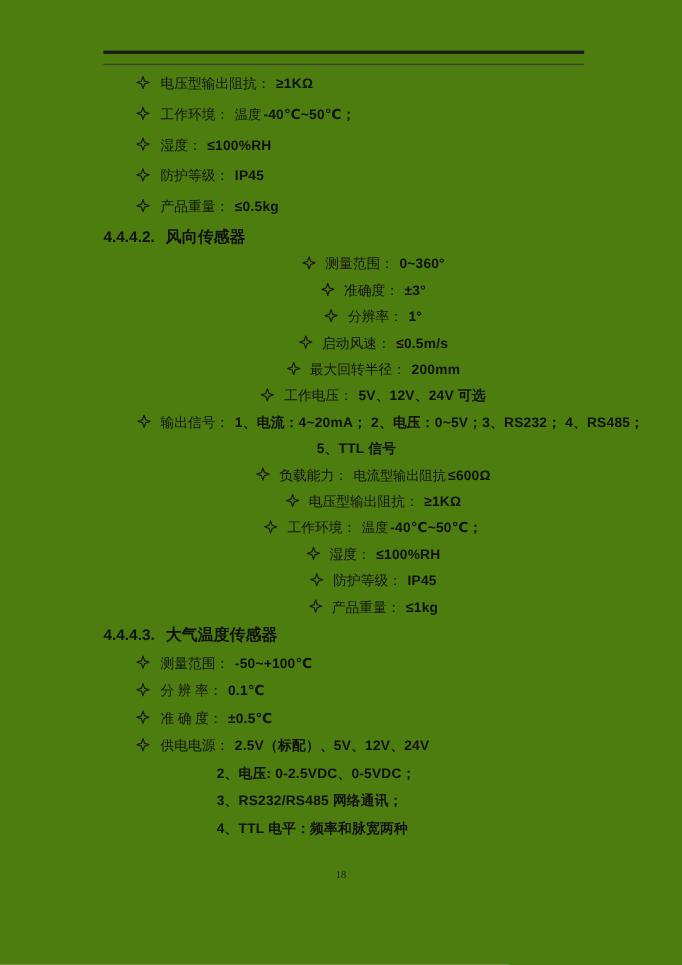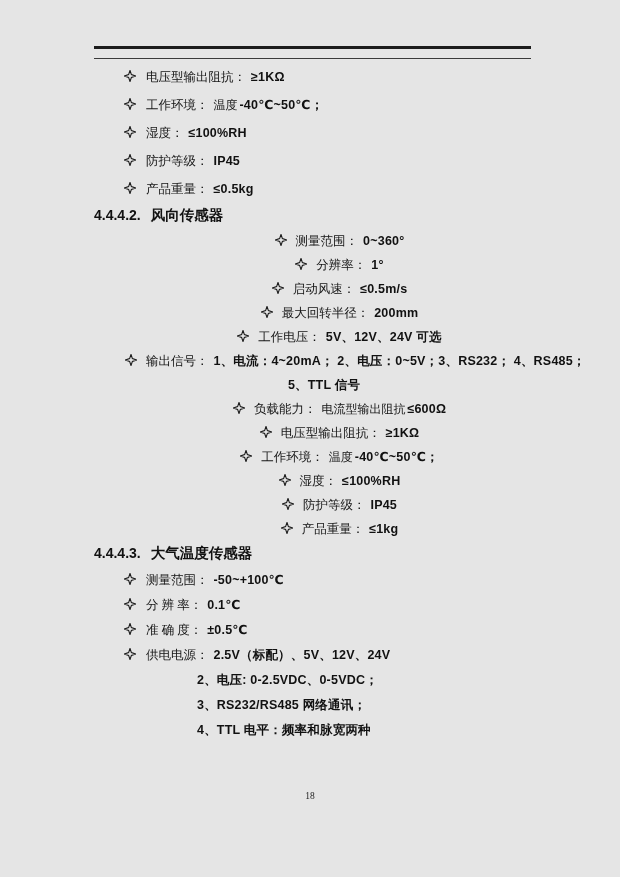--- a/index.html
+++ b/index.html
@@ -1,20 +1,20 @@
 <!DOCTYPE html>
 <html><head>
 <meta charset="utf-8">
 <style>
   html,body{margin:0;padding:0;}
   body{background:#ffffff;}
   .page{
     position:relative;
     width:620px;height:877px;
-    background:#e5e5e5;
+    background:#4d7c0f;
     overflow:hidden;
     font-family:"Liberation Serif","DejaVu Serif",serif;
     color:#1a1a1a;
   }
   .rule-thick{position:absolute;left:94px;top:46px;width:437px;height:3px;background:#1c1c1c;}
   .rule-thin{position:absolute;left:94px;top:58px;width:437px;height:1px;background:#3a3a3a;}
   .content{position:absolute;left:94px;top:62px;width:460px;}
   .row{white-space:nowrap;}
   .row-a{height:28px;line-height:28px;}
   .row-b{height:24px;line-height:24px;text-align:center;}
@@ -81,20 +81,26 @@
     <div class="row row-b spec">
       <span class="bullet"><svg width="12" height="12" viewBox="0 0 12 12">
             <path d="M6 0.5 L7.4 4.6 L11.5 6 L7.4 7.4 L6 11.5 L4.6 7.4 L0.5 6 L4.6 4.6 Z" fill="none" stroke="#1a1a1a" stroke-width="1.1"></path>
           </svg></span>
       <span class="label">测量范围：</span><span class="value">0~360°</span>
     </div>
     <div class="row row-b spec">
       <span class="bullet"><svg width="12" height="12" viewBox="0 0 12 12">
             <path d="M6 0.5 L7.4 4.6 L11.5 6 L7.4 7.4 L6 11.5 L4.6 7.4 L0.5 6 L4.6 4.6 Z" fill="none" stroke="#1a1a1a" stroke-width="1.1"></path>
           </svg></span>
+      <span class="label">准确度：</span><span class="value">±3°</span>
+    </div>
+    <div class="row row-b spec">
+      <span class="bullet"><svg width="12" height="12" viewBox="0 0 12 12">
+            <path d="M6 0.5 L7.4 4.6 L11.5 6 L7.4 7.4 L6 11.5 L4.6 7.4 L0.5 6 L4.6 4.6 Z" fill="none" stroke="#1a1a1a" stroke-width="1.1"></path>
+          </svg></span>
       <span class="label">分辨率：</span><span class="value">1°</span>
     </div>
     <div class="row row-b spec">
       <span class="bullet"><svg width="12" height="12" viewBox="0 0 12 12">
             <path d="M6 0.5 L7.4 4.6 L11.5 6 L7.4 7.4 L6 11.5 L4.6 7.4 L0.5 6 L4.6 4.6 Z" fill="none" stroke="#1a1a1a" stroke-width="1.1"></path>
           </svg></span>
       <span class="label">启动风速：</span><span class="value">≤0.5m/s</span>
     </div>
     <div class="row row-b spec">
       <span class="bullet"><svg width="12" height="12" viewBox="0 0 12 12">

